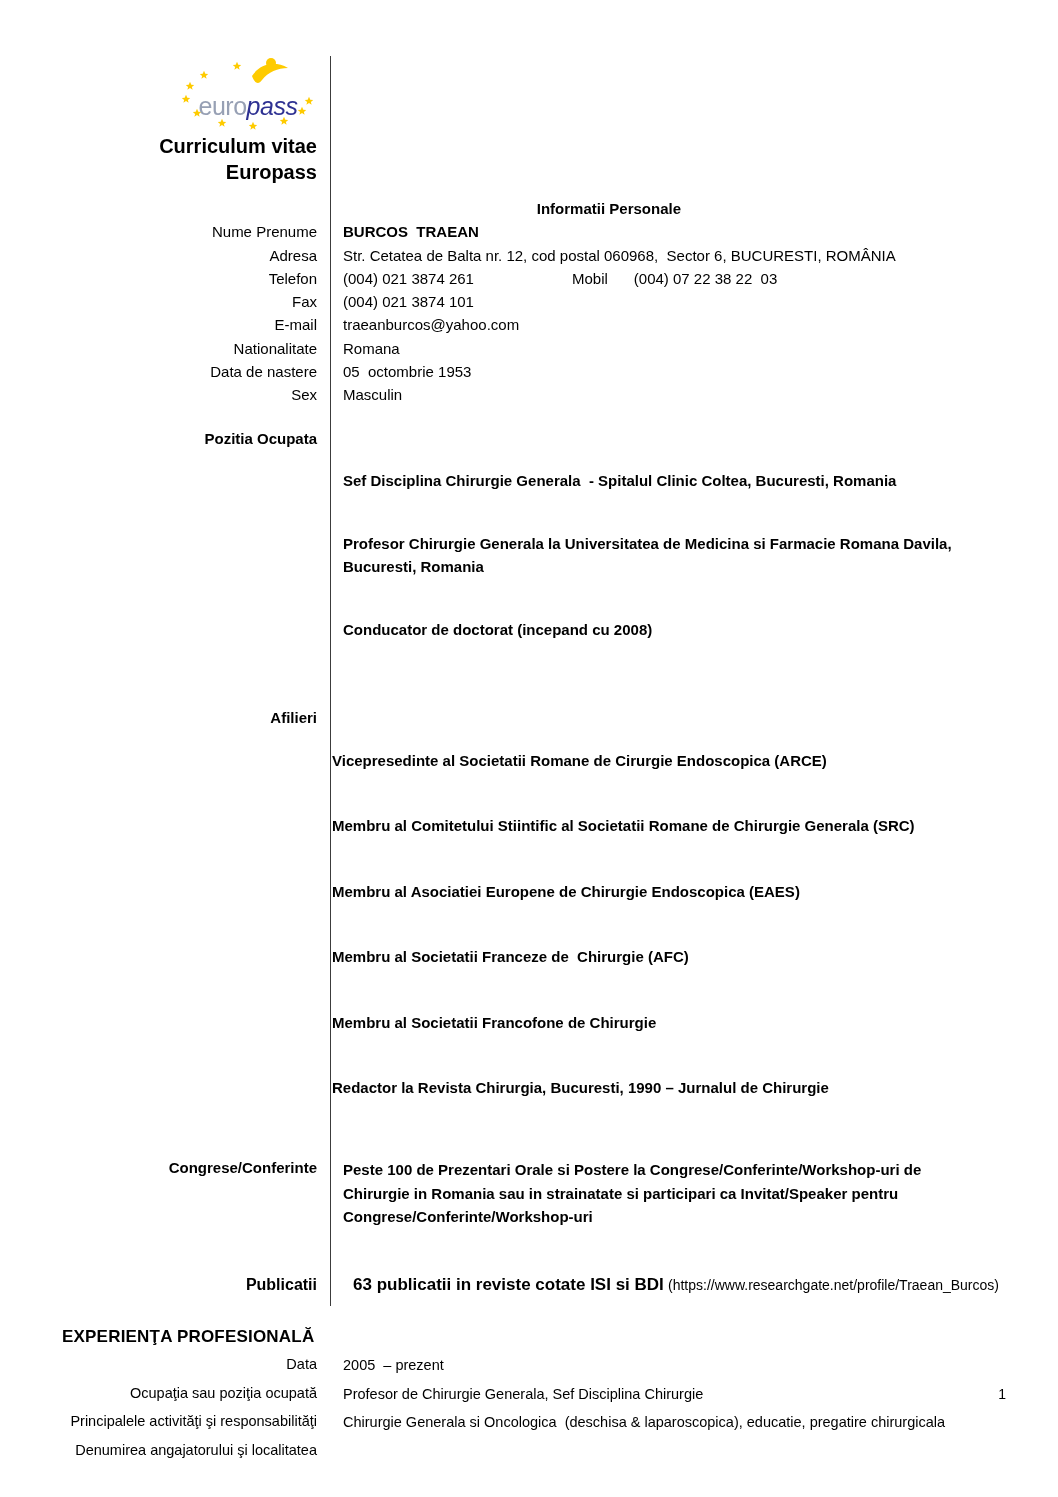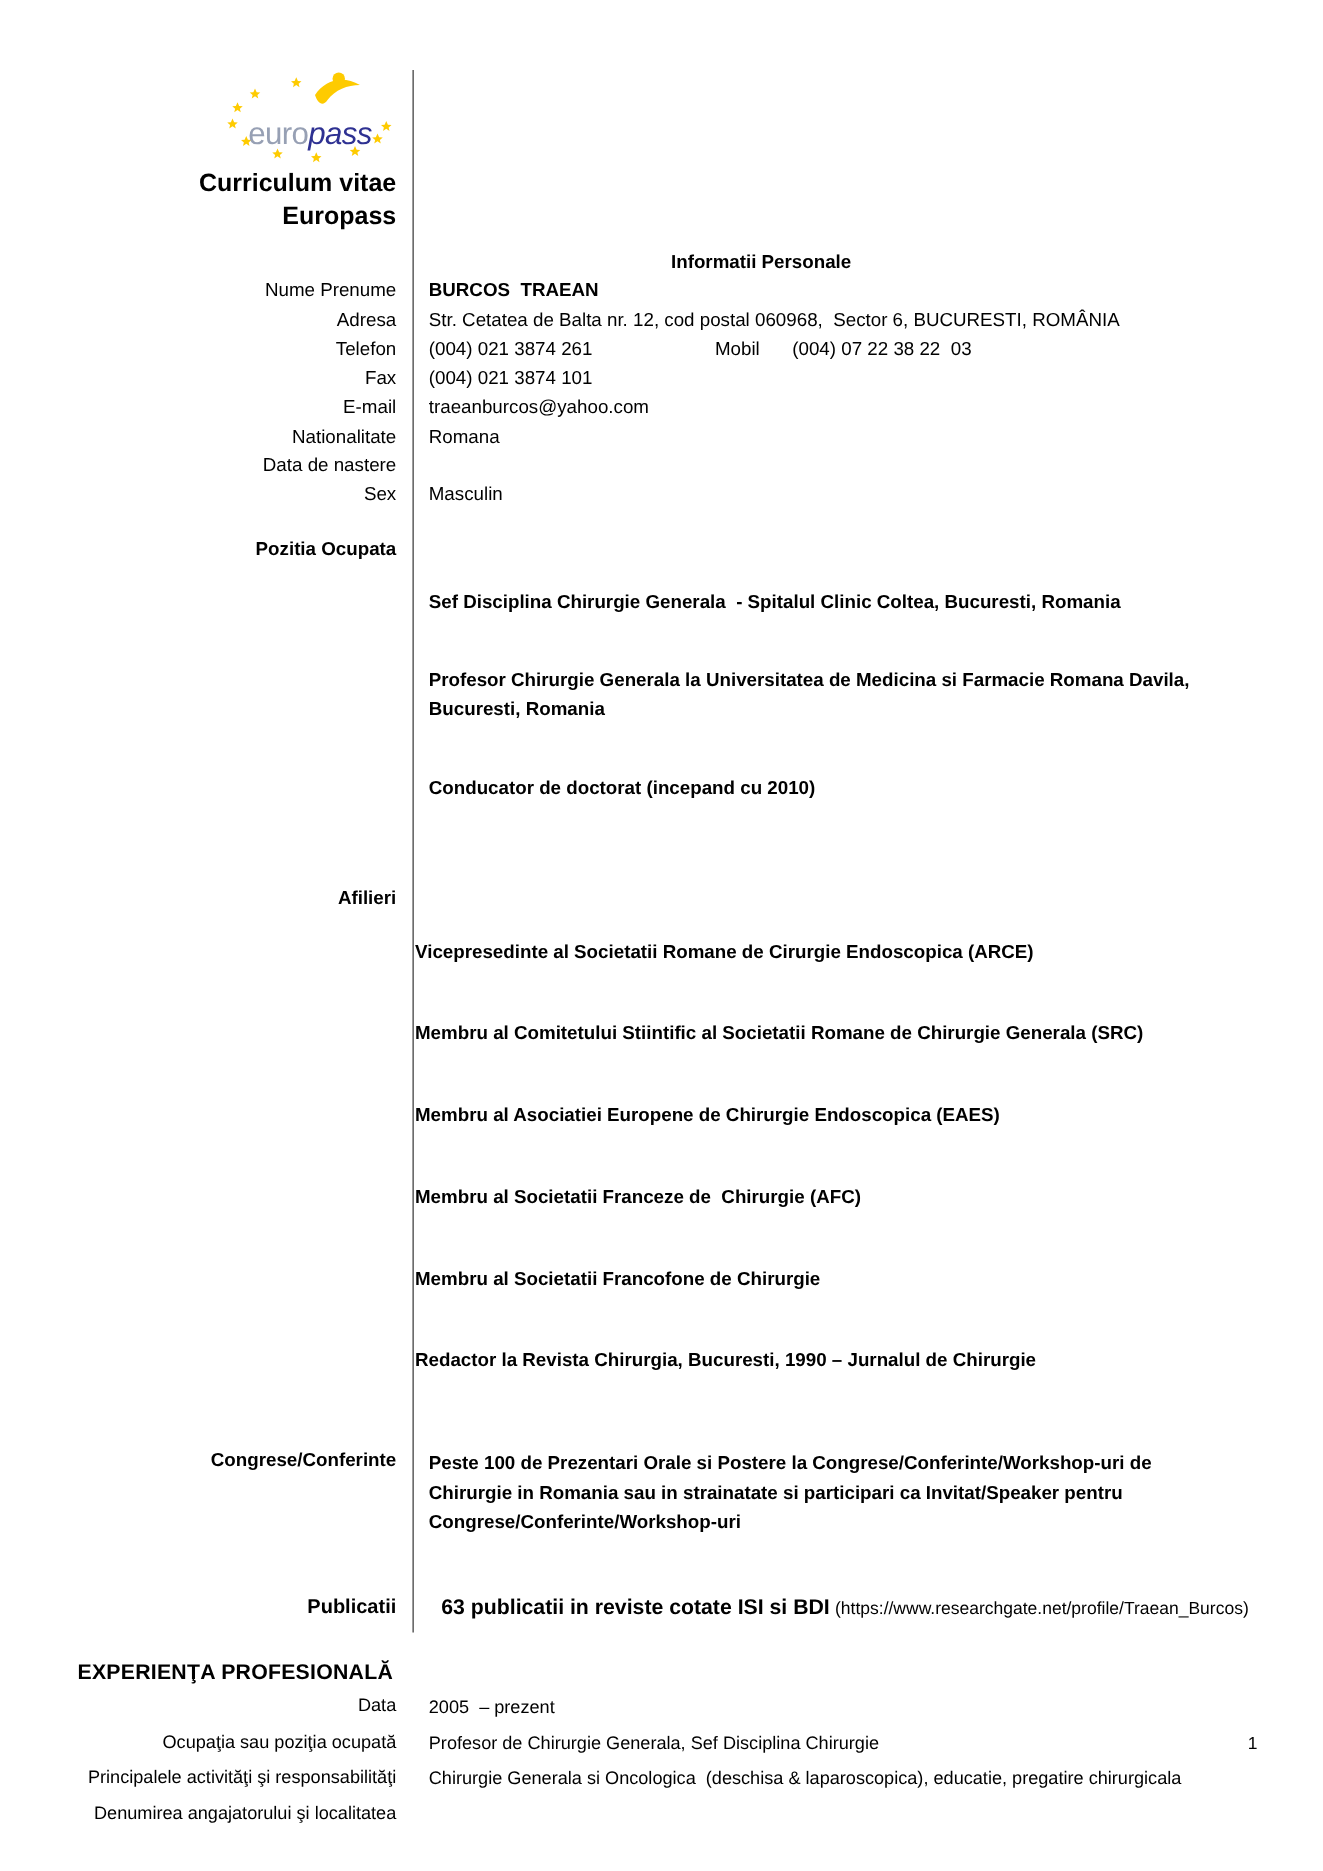--- a/index.html
+++ b/index.html
@@ -109,32 +109,33 @@
   <div class="row prow">
     <div class="lbl">E-mail</div>
     <div class="val">traeanburcos@yahoo.com</div>
   </div>
   <div class="row prow">
     <div class="lbl">Nationalitate</div>
     <div class="val">Romana</div>
   </div>
   <div class="row prow">
     <div class="lbl">Data de nastere</div>
+    <div class="val">05  octombrie 1953</div>
   </div>
   <div class="row prow">
     <div class="lbl">Sex</div>
     <div class="val">Masculin</div>
   </div>
 
   <div class="row pozitia">
     <div class="lbl b">Pozitia Ocupata</div>
     <div class="val b">
       <div>Sef Disciplina Chirurgie Generala  - Spitalul Clinic Coltea, Bucuresti, Romania</div>
       <div>Profesor Chirurgie Generala la Universitatea de Medicina si Farmacie Romana Davila, Bucuresti, Romania</div>
-      <div>Conducator de doctorat (incepand cu 2010)</div>
+      <div>Conducator de doctorat (incepand cu 2008)</div>
     </div>
   </div>
 
   <div class="row afilieri">
     <div class="lbl b">Afilieri</div>
     <div class="val b">
       <div>Vicepresedinte al Societatii Romane de Cirurgie Endoscopica (ARCE)</div>
       <div>Membru al Comitetului Stiintific al Societatii Romane de Chirurgie Generala (SRC)</div>
       <div>Membru al Asociatiei Europene de Chirurgie Endoscopica (EAES)</div>
       <div>Membru al Societatii Franceze de  Chirurgie (AFC)</div>

